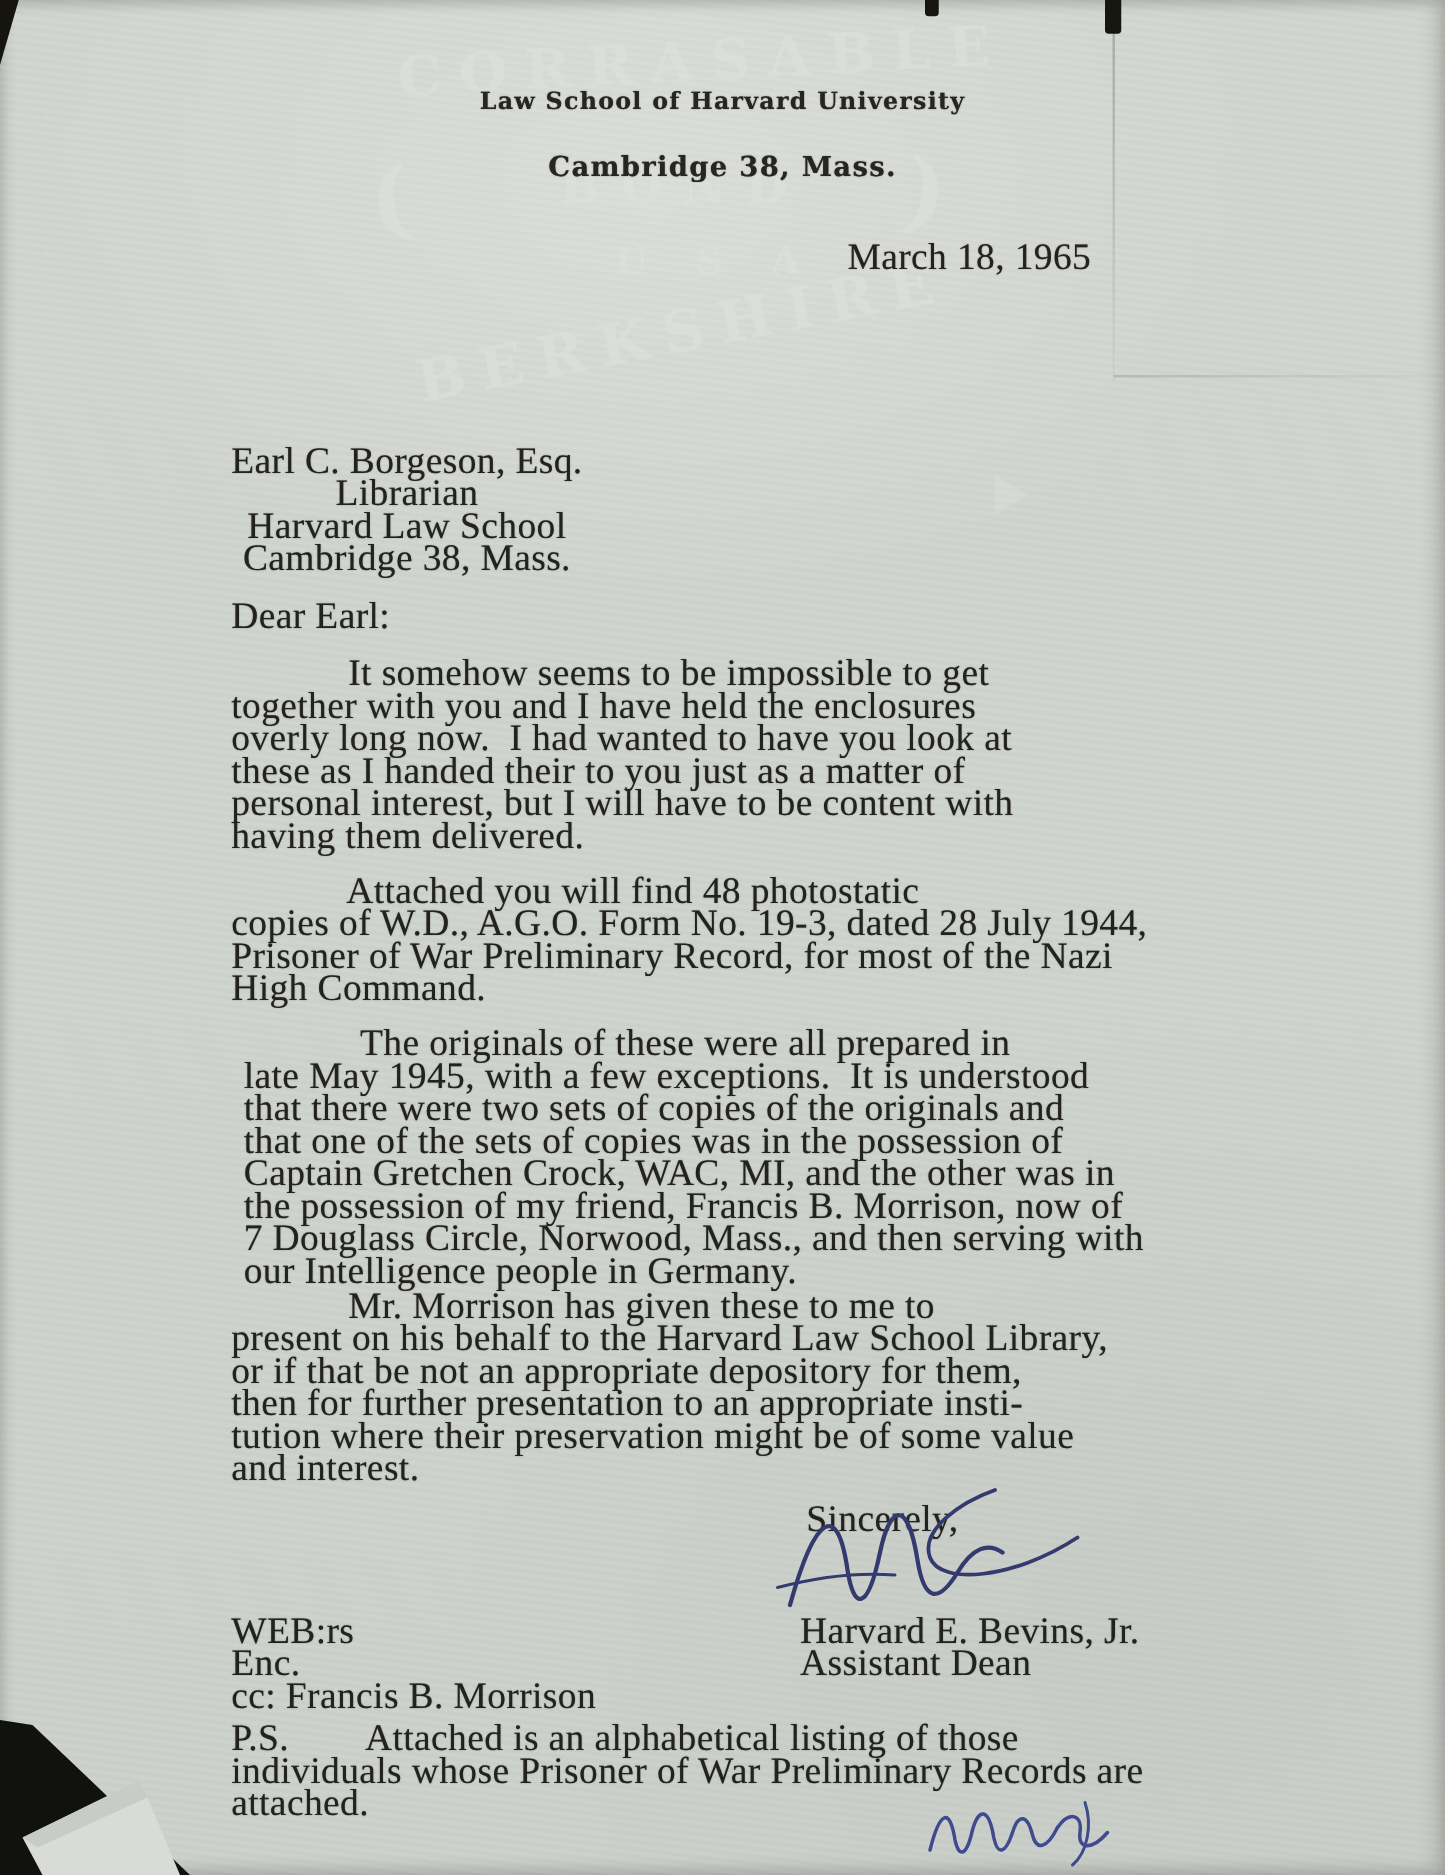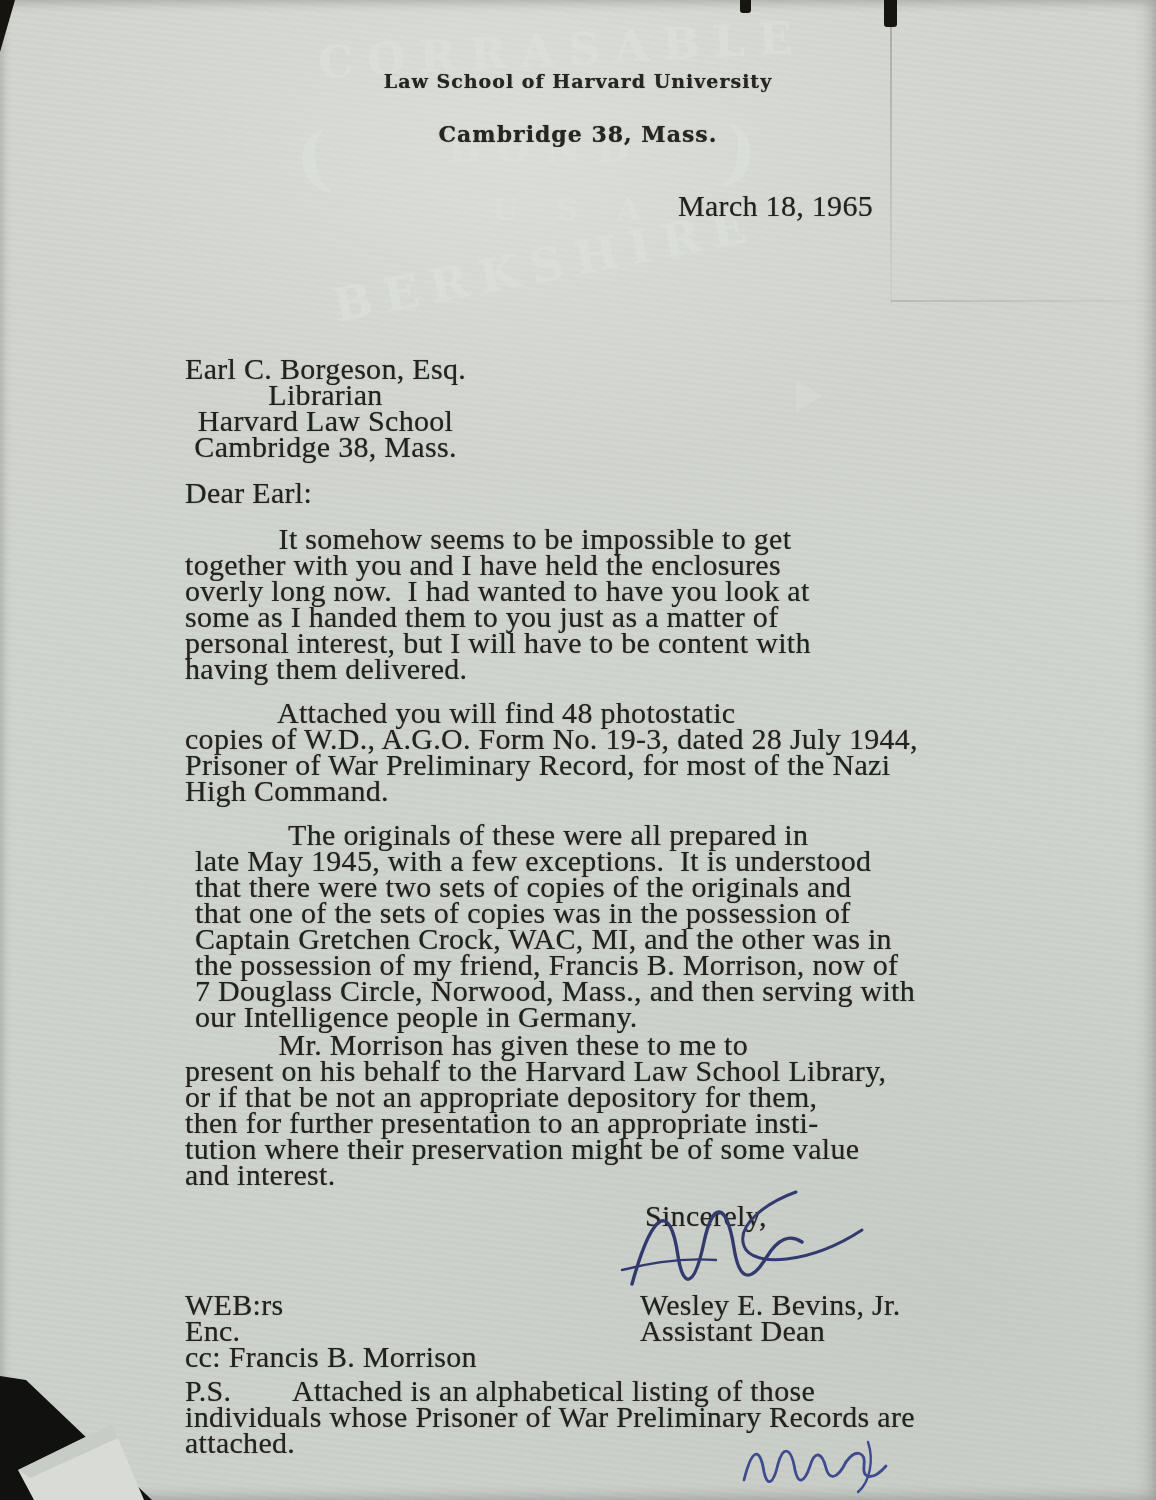--- a/index.html
+++ b/index.html
@@ -93,21 +93,21 @@
     <div class="typed">Librarian</div>
     <div class="typed">Harvard Law School</div>
     <div class="typed">Cambridge 38, Mass.</div>
   </div>
 
   <div class="abs typed" style="left:185px;top:480px;">Dear Earl:</div>
 
   <div class="abs typed" style="left:185px;top:526px;">            It somehow seems to be impossible to get
 together with you and I have held the enclosures
 overly long now.  I had wanted to have you look at
-some as I handed them to you just as a matter of
+these as I handed their to you just as a matter of
 personal interest, but I will have to be content with
 having them delivered.</div>
   <div class="abs typed" style="left:185px;top:700px;">            Attached you will find 48 photostatic
 copies of W.D., A.G.O. Form No. 19-3, dated 28 July 1944,
 Prisoner of War Preliminary Record, for most of the Nazi
 High Command.</div>
   <div class="abs typed" style="left:195px;top:822px;">            The originals of these were all prepared in
 late May 1945, with a few exceptions.  It is understood
 that there were two sets of copies of the originals and
 that one of the sets of copies was in the possession of
@@ -124,21 +124,21 @@
 
   <div class="abs typed" style="left:645px;top:1203px;">Sincerely,</div>
 
   <svg class="abs" style="left:618px;top:1172px;" width="290" height="132" viewBox="0 0 290 132">
     <path class="sig-stroke" stroke-width="3.4" d="M14,112 C34,40 52,28 60,84 C65,116 76,118 86,70 C94,32 108,26 116,76 C121,108 132,112 148,86 C160,66 172,62 184,70"></path>
     <path class="sig-stroke" stroke-width="3" d="M178,20 C150,30 118,52 126,74 C134,96 192,92 244,58"></path>
     <path class="sig-stroke" stroke-width="2.4" d="M4,98 C42,88 72,86 98,88"></path>
   </svg>
 
   <div class="abs" style="left:640px;top:1292px;">
-    <div class="typed">Wesley E. Bevins, Jr.</div>
+    <div class="typed">Harvard E. Bevins, Jr.</div>
     <div class="typed">Assistant Dean</div>
   </div>
 
   <div class="abs" style="left:185px;top:1292px;">
     <div class="typed">WEB:rs</div>
     <div class="typed">Enc.</div>
     <div class="typed">cc: Francis B. Morrison</div>
   </div>
 
   <div class="abs typed" style="left:185px;top:1378px;">P.S.        Attached is an alphabetical listing of those

